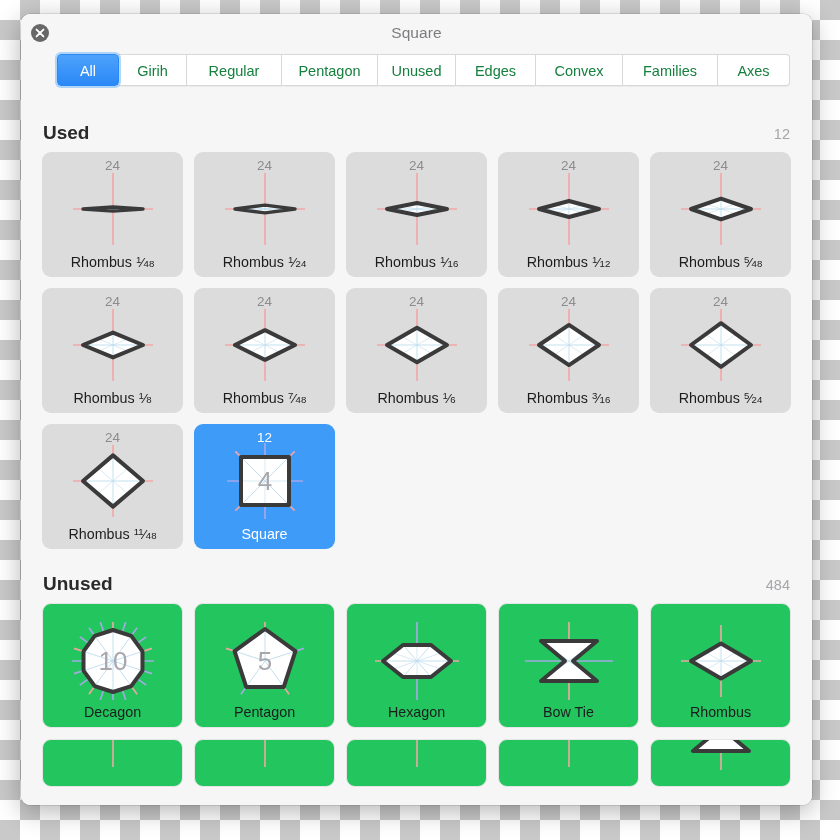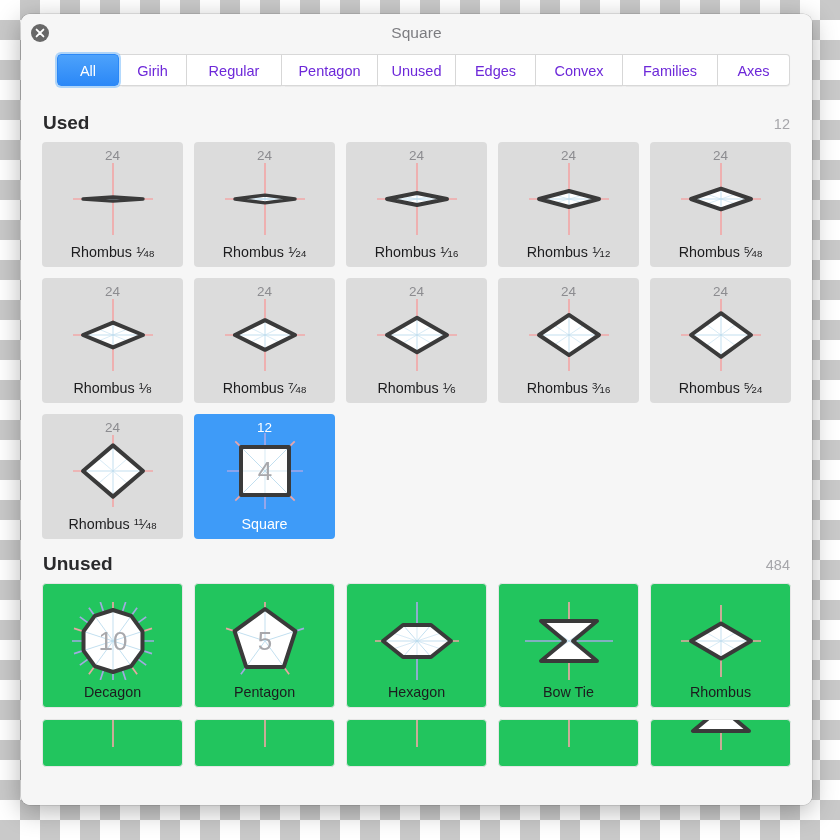--- a/index.html
+++ b/index.html
@@ -35,51 +35,51 @@
 
   
   #tabbar{
     position:absolute;left:19px;top:40px;right:19px;height:32px;
     display:flex;
     padding-left:17px;
   }
   .tab{
     flex:0 0 auto;height:32px;line-height:32px;
     background:#ffffff;border:.5px solid #d8d8d8;border-left-width:0;
-    font-size:14.5px;color:#6d28d9;text-align:center;
+    font-size:14.5px;color:#15803d;text-align:center;
     cursor:default;box-sizing:border-box;
     box-shadow:0 .5px 1px rgba(0,0,0,.05);
   }
   .tab:first-child{border-left-width:.5px;border-radius:4px 0 0 4px;}
   .tab:last-child{border-radius:0 4px 4px 0;}
   .tab.active{
     background:linear-gradient(#4da2fb,#2b88f7);
     color:#ffffff;border-color:#2b88f7;border-radius:4px;
     box-shadow:0 0 0 2px rgba(86,170,251,.45);
     position:relative;z-index:2;
   }
 
   
   #content{
     position:absolute;left:0;top:84px;right:0;bottom:0;
     background:#f6f6f6;overflow:hidden;
   }
   .section-head{
     display:flex;align-items:baseline;justify-content:space-between;
-    padding:0 22px 0 22px;margin-top:14px;margin-bottom:8px;
+    padding:0 22px 0 22px;margin-top:24px;margin-bottom:8px;
   }
   .section-title{font-size:19px;font-weight:bold;color:#2a2a2c;}
   .section-count{font-size:14.5px;color:#a6a6aa;}
 
   .grid{
     display:grid;grid-template-columns:repeat(5,141px);
     gap:11px;padding:0 21px;
   }
   .tile{
-    width:141px;height:125px;border-radius:4px;position:relative;
+    width:141px;height:125px;border-radius:9px;position:relative;
     box-sizing:border-box;cursor:default;
   }
   .tile.used{background:#dcdcdc;}
   .tile.unused{background:#22c55e;border:.5px solid #e6e6e6;}
   .tile.selected{background:#3e9bf8;}
 
   .tile .badge{
     position:absolute;top:6px;left:0;right:0;text-align:center;
     font-size:13.5px;color:#8c8c90;
   }

